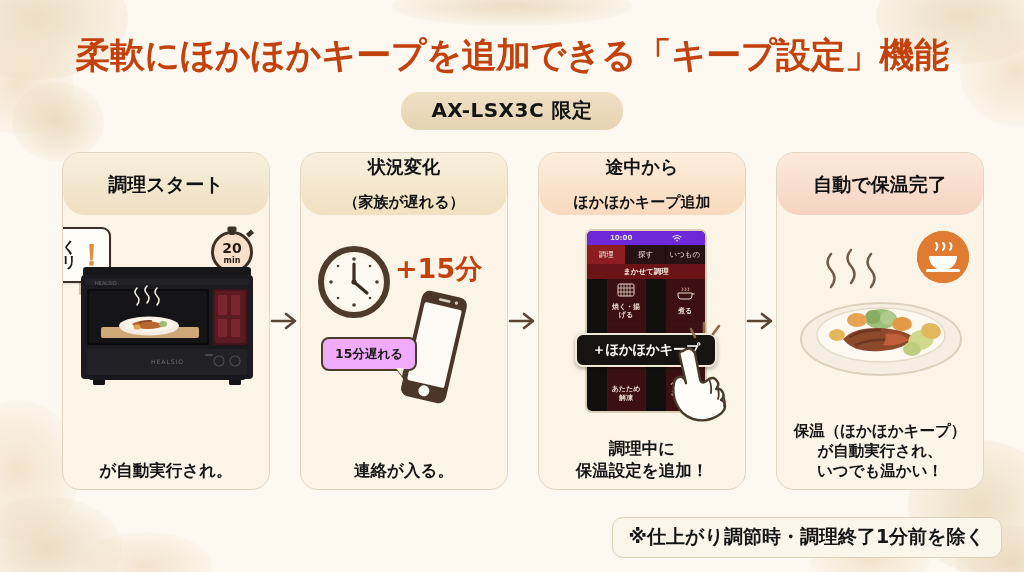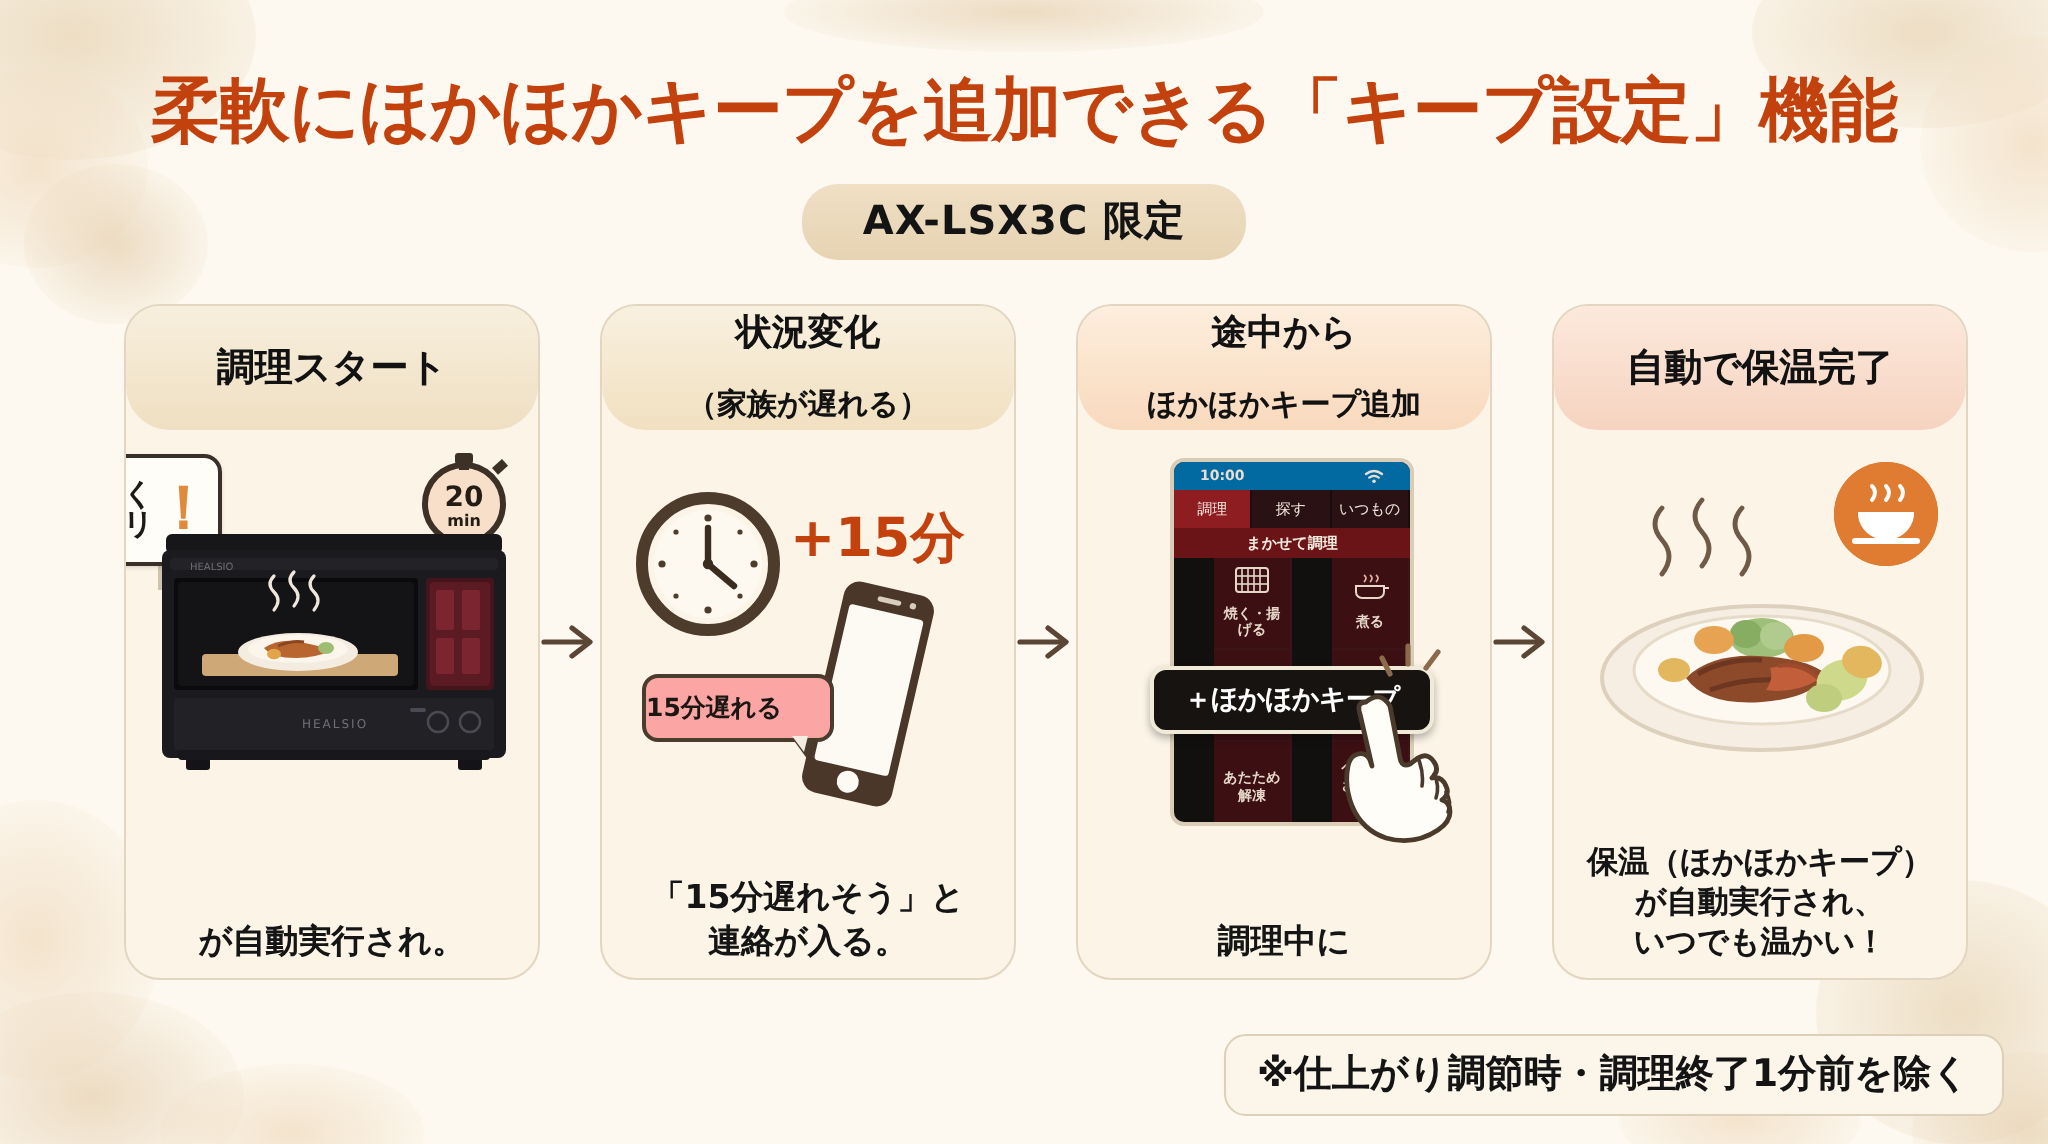--- a/index.html
+++ b/index.html
@@ -83,43 +83,43 @@
   .oven{position:absolute;left:16px;top:46px;width:176px;height:130px;}
 
   
   .clock{position:absolute;left:16px;top:30px;width:74px;height:74px;}
   .plus15{
     position:absolute;left:94px;top:36px;font-size:27px;font-weight:700;color:#c2410c;
   }
   .phone{position:absolute;left:94px;top:72px;width:78px;height:120px;}
   .bubble{
     position:absolute;left:20px;top:122px;width:92px;height:30px;
-    background:#fca5a5;border:2px solid #4a3c2d;border-radius:8px;
-    display:flex;align-items:center;justify-content:flex-start;
+    background:#f0abfc;border:2px solid #4a3c2d;border-radius:8px;
+    display:flex;align-items:center;justify-content:center;
     font-size:12.5px;font-weight:700;color:#1c1713;
   }
   .bubble:after{
     content:"";position:absolute;right:9px;bottom:-11px;
     border-left:8px solid transparent;border-right:2px solid transparent;
     border-top:11px solid #4a3c2d;
   }
   .bubble:before{
     content:"";position:absolute;right:11px;bottom:-7px;z-index:1;
     border-left:6px solid transparent;border-right:2px solid transparent;
     border-top:8px solid #f4ece0;
   }
 
   
   .device{
     position:absolute;left:46px;top:14px;width:118px;height:180px;
     background:#12100f;border:2px solid #d9cdb8;border-radius:7px;overflow:hidden;
   }
   .dev-status{
     height:14px;display:flex;align-items:center;justify-content:space-between;
-    padding:0 13px;background:#0369a1;color:#e8dfd4;font-size:7px;font-weight:700;
+    padding:0 23px;background:#6d28d9;color:#e8dfd4;font-size:7px;font-weight:700;
   }
   .dev-tabs{display:flex;height:19px;}
   .dev-tab{
     flex:1;display:flex;align-items:center;justify-content:center;
     font-size:7.5px;font-weight:400;color:#f0e6db;
     background:#2a1214;border-right:1px solid #1a0d0f;
   }
   .dev-tab.active{background:#8e1d22;}
   .dev-sub{
     height:15px;display:flex;align-items:center;justify-content:center;
@@ -332,21 +332,20 @@
             </g>
           </svg>
         </div>
 
         <div class="bubble">
           <span>15分遅れる</span>
         </div>
       </div>
 
       <div class="p-cap">
-        <div>「15分遅れそう」と</div>
         <div>連絡が入る。</div>
       </div>
     </div>
 
     <div class="arrow">
       <svg width="30" height="20" viewBox="0 0 30 20">
         <path d="M2 10 H22" stroke="#5b4636" stroke-width="2.6" stroke-linecap="round"></path>
         <path d="M16 3 L25 10 L16 17" stroke="#5b4636" stroke-width="2.6" fill="none" stroke-linecap="round" stroke-linejoin="round"></path>
       </svg>
     </div>
@@ -459,20 +458,21 @@
                      l-6 -26 q-2 -6 3 -6z" fill="#fffdf8" stroke="#4a3a2c" stroke-width="2.4" stroke-linejoin="round"></path>
             <path d="M42 36 q3 7 2 14" stroke="#4a3a2c" stroke-width="1.8" fill="none" stroke-linecap="round"></path>
             <path d="M50 44 q3 6 1 12" stroke="#4a3a2c" stroke-width="1.8" fill="none" stroke-linecap="round"></path>
             <path d="M56 53 q3 5 1 10" stroke="#4a3a2c" stroke-width="1.8" fill="none" stroke-linecap="round"></path>
           </svg>
         </div>
       </div>
 
       <div class="p-cap">
         <div>調理中に</div>
+        <div>保温設定を追加！</div>
       </div>
     </div>
 
     <div class="arrow">
       <svg width="30" height="20" viewBox="0 0 30 20">
         <path d="M2 10 H22" stroke="#5b4636" stroke-width="2.6" stroke-linecap="round"></path>
         <path d="M16 3 L25 10 L16 17" stroke="#5b4636" stroke-width="2.6" fill="none" stroke-linecap="round" stroke-linejoin="round"></path>
       </svg>
     </div>
 

